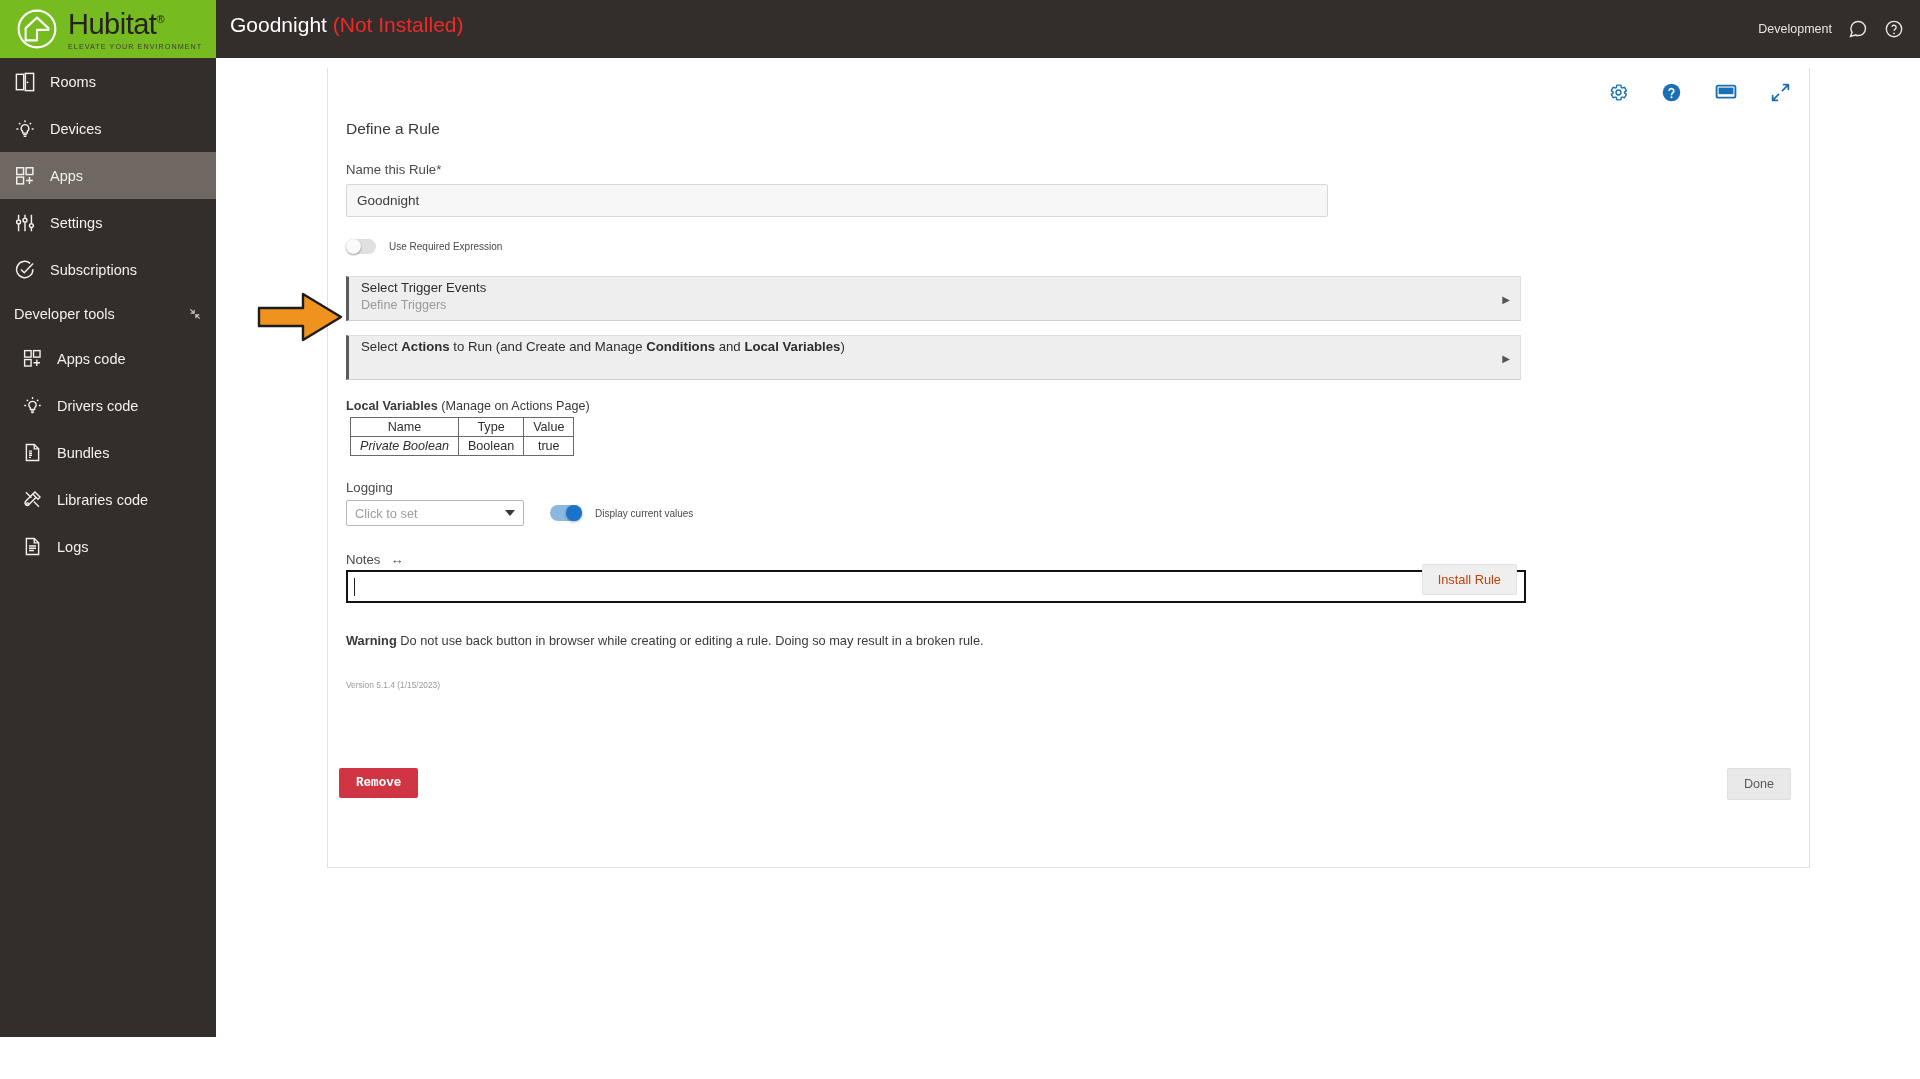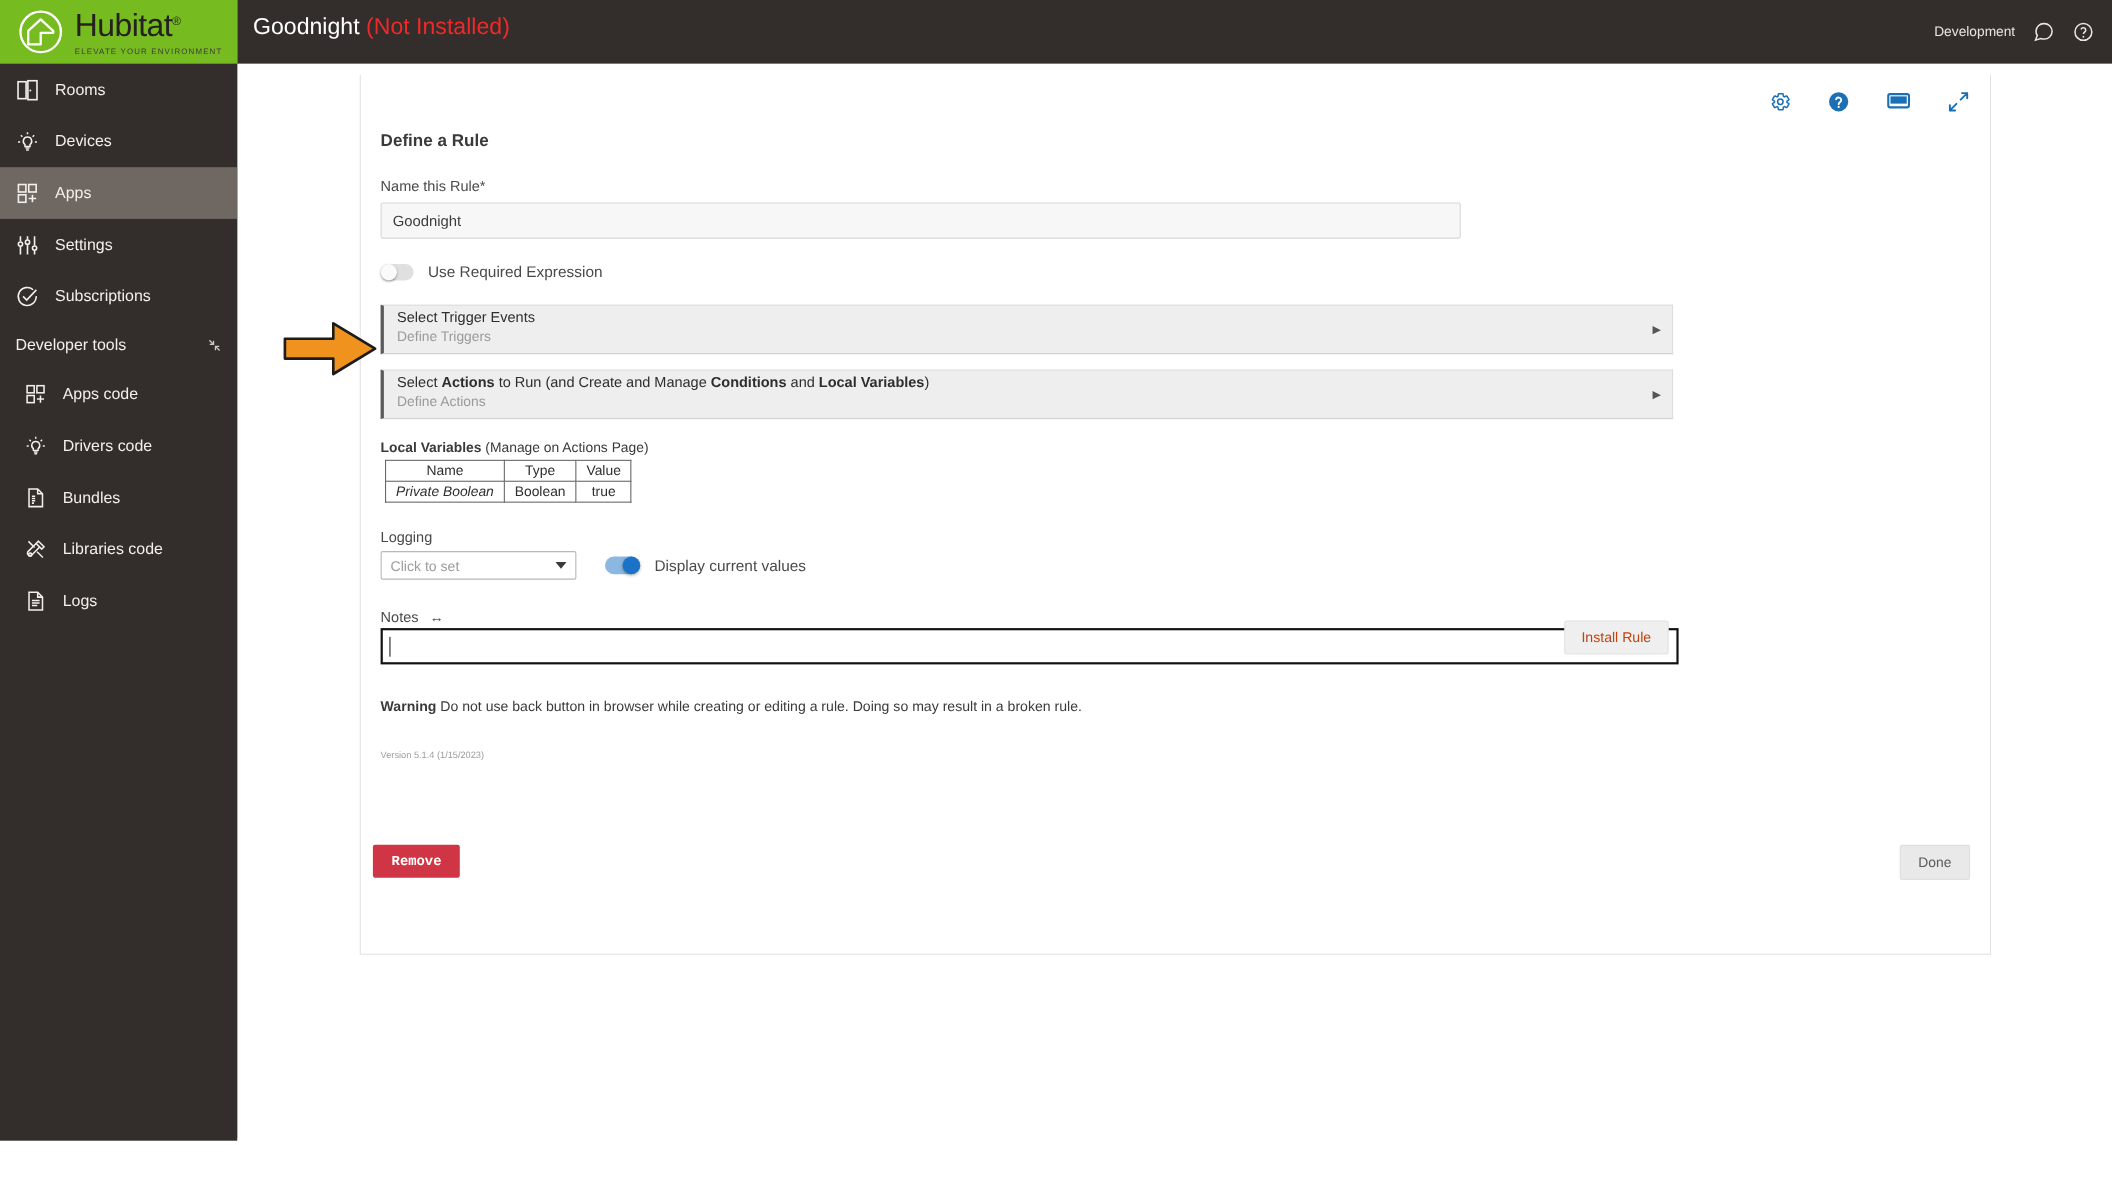--- a/index.html
+++ b/index.html
@@ -56,34 +56,34 @@
     position: absolute; left: 111px; top: 10px; width: 1483px; height: 800px;
     background: #ffffff; border-left: 1px solid #e3e3e3; border-right: 1px solid #e3e3e3;
     border-bottom: 1px solid #e3e3e3;
   }
   .card-icons { position: absolute; right: 18px; top: 12px; display: flex; align-items: center; gap: 32px; }
   .card-ic { width: 21px; height: 21px; color: #1a6fb5; cursor: pointer; }
   .card-ic.wide { width: 24px; height: 24px; }
 
   .inner { position: absolute; left: 18px; top: 52px; right: 18px; }
 
-  .define-rule { font-size: 15.5px; color: #3a3a3a; margin-bottom: 24px; font-weight: bold; }
+  .define-rule { font-size: 15.5px; color: #3a3a3a; margin-bottom: 24px; }
   .field-label { font-size: 13.2px; color: #4a4a4a; margin-bottom: 7px; }
   .name-input {
     width: 982px; height: 33px; border: 1px solid #d8d8d8; background: #f7f7f7;
     font-size: 13.5px; color: #3b3b3b; padding: 0 10px; border-radius: 2px;
     font-family: "Liberation Sans", sans-serif;
   }
 
   .toggle-row { display: flex; align-items: center; gap: 13px; margin-top: 22px; }
   .switch { width: 30px; height: 15px; border-radius: 9px; background: #e0e0e0; position: relative; cursor: pointer; }
   .switch .knob { position: absolute; width: 15px; height: 15px; border-radius: 50%; background: #fafafa; top: 0; left: 0; box-shadow: 0 1px 2px rgba(0,0,0,.4); }
   .switch.on { background: #8ab8e0; }
   .switch.on .knob { left: 15px; background: #1a73c8; box-shadow: 0 1px 3px rgba(0,0,0,.35); }
-  .toggle-label { font-size: 14px; color: #4a4a4a; }
+  .toggle-label { font-size: 10px; color: #4a4a4a; }
 
   .section-btn {
     position: relative; width: 1175px; height: 45px; background: #eeeeee;
     border-left: 3px solid #5b5b5b; border-top: 1px solid #dedede; border-right: 1px solid #dedede;
     border-bottom: 1px solid #cfcfcf;
     padding: 2px 0 0 12px; cursor: pointer;
   }
   .section-btn .line1 { font-size: 13.2px; color: #2e2e2e; line-height: 1.35; }
   .section-btn .line2 { font-size: 12.6px; color: #9a9a9a; line-height: 1.35; }
   .section-btn .caret { position: absolute; right: 10px; top: 50%; transform: translateY(-50%); font-size: 10px; color: #555; }
@@ -335,21 +335,20 @@
         <div class="section-btn">
           <div class="line1">Select Trigger Events</div>
           <div class="line2">Define Triggers</div>
           <span class="caret">▶</span>
         </div>
 
         <div style="height:14px"></div>
 
         <div class="section-btn">
           <div class="line1"><span>Select </span><b>Actions</b><span> to Run (and Create and Manage </span><b>Conditions</b><span> and </span><b>Local Variables</b><span>)</span></div>
-          <div class="line2">Define Actions</div>
           <span class="caret">▶</span>
         </div>
 
         <div class="lv-title"><b>Local Variables</b><span> (Manage on Actions Page)</span></div>
 
         <table class="lv">
           <tbody>
               <tr>
             <th>Name</th>
             <th>Type</th>

